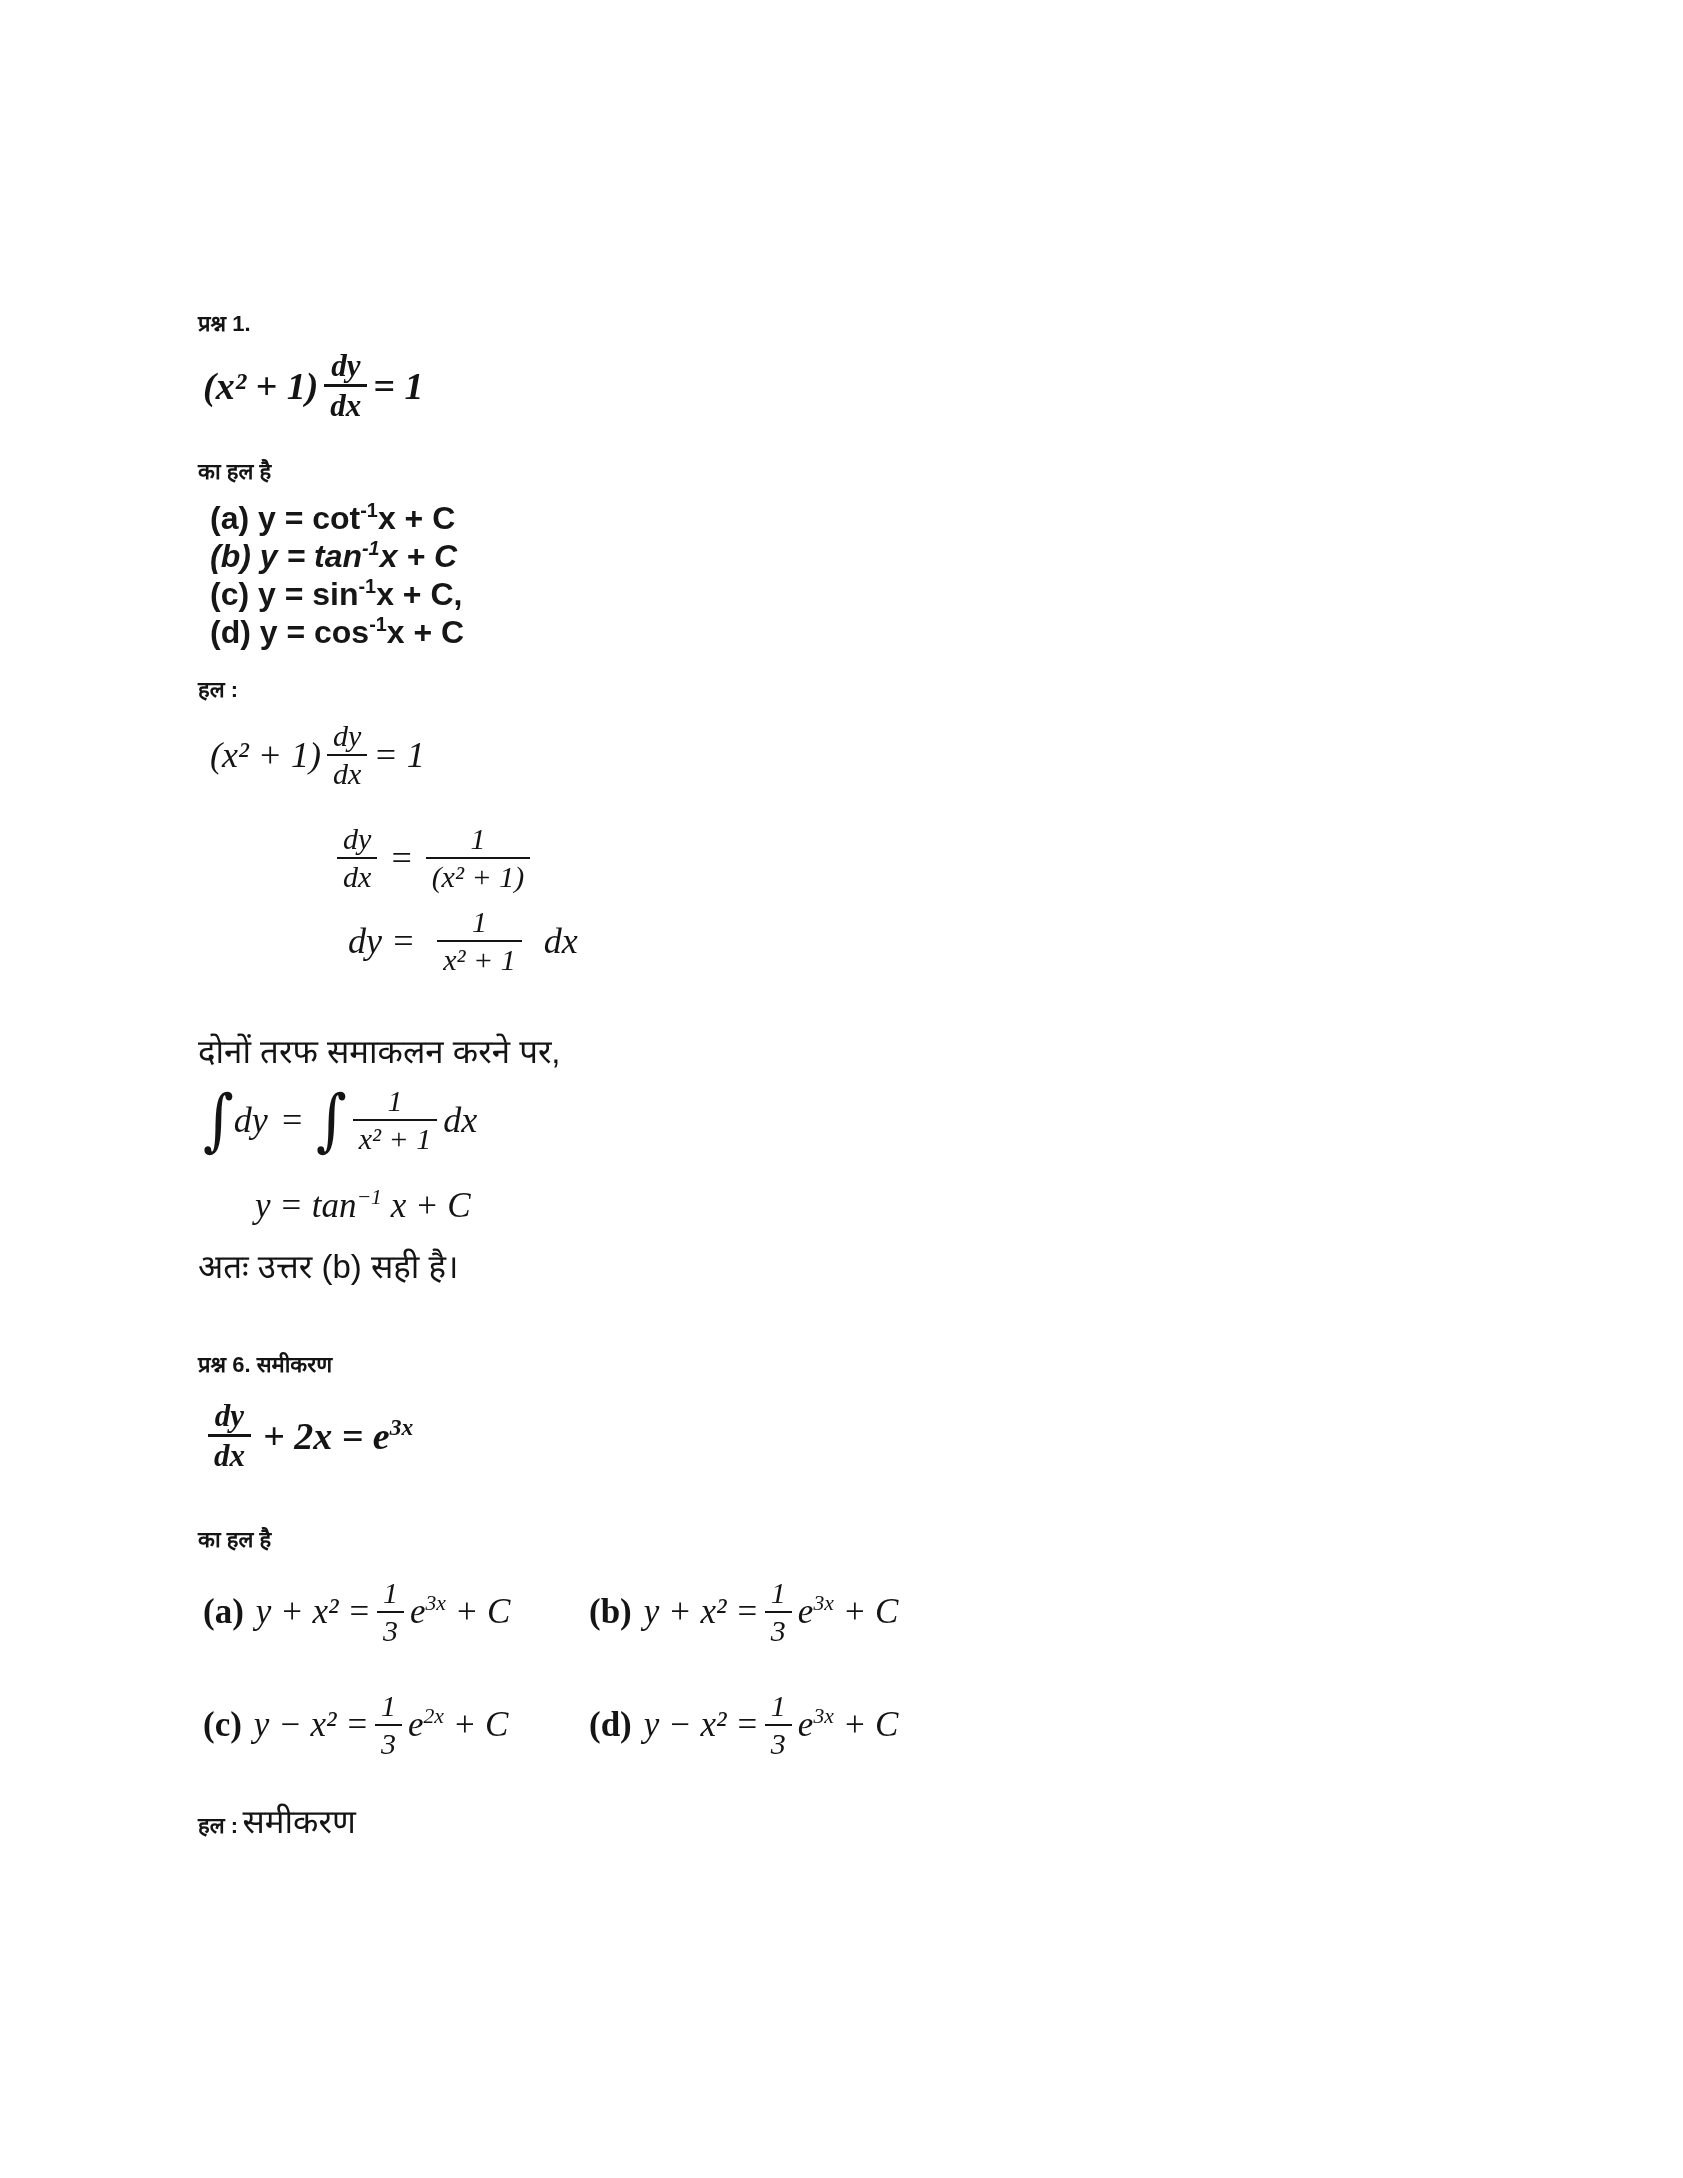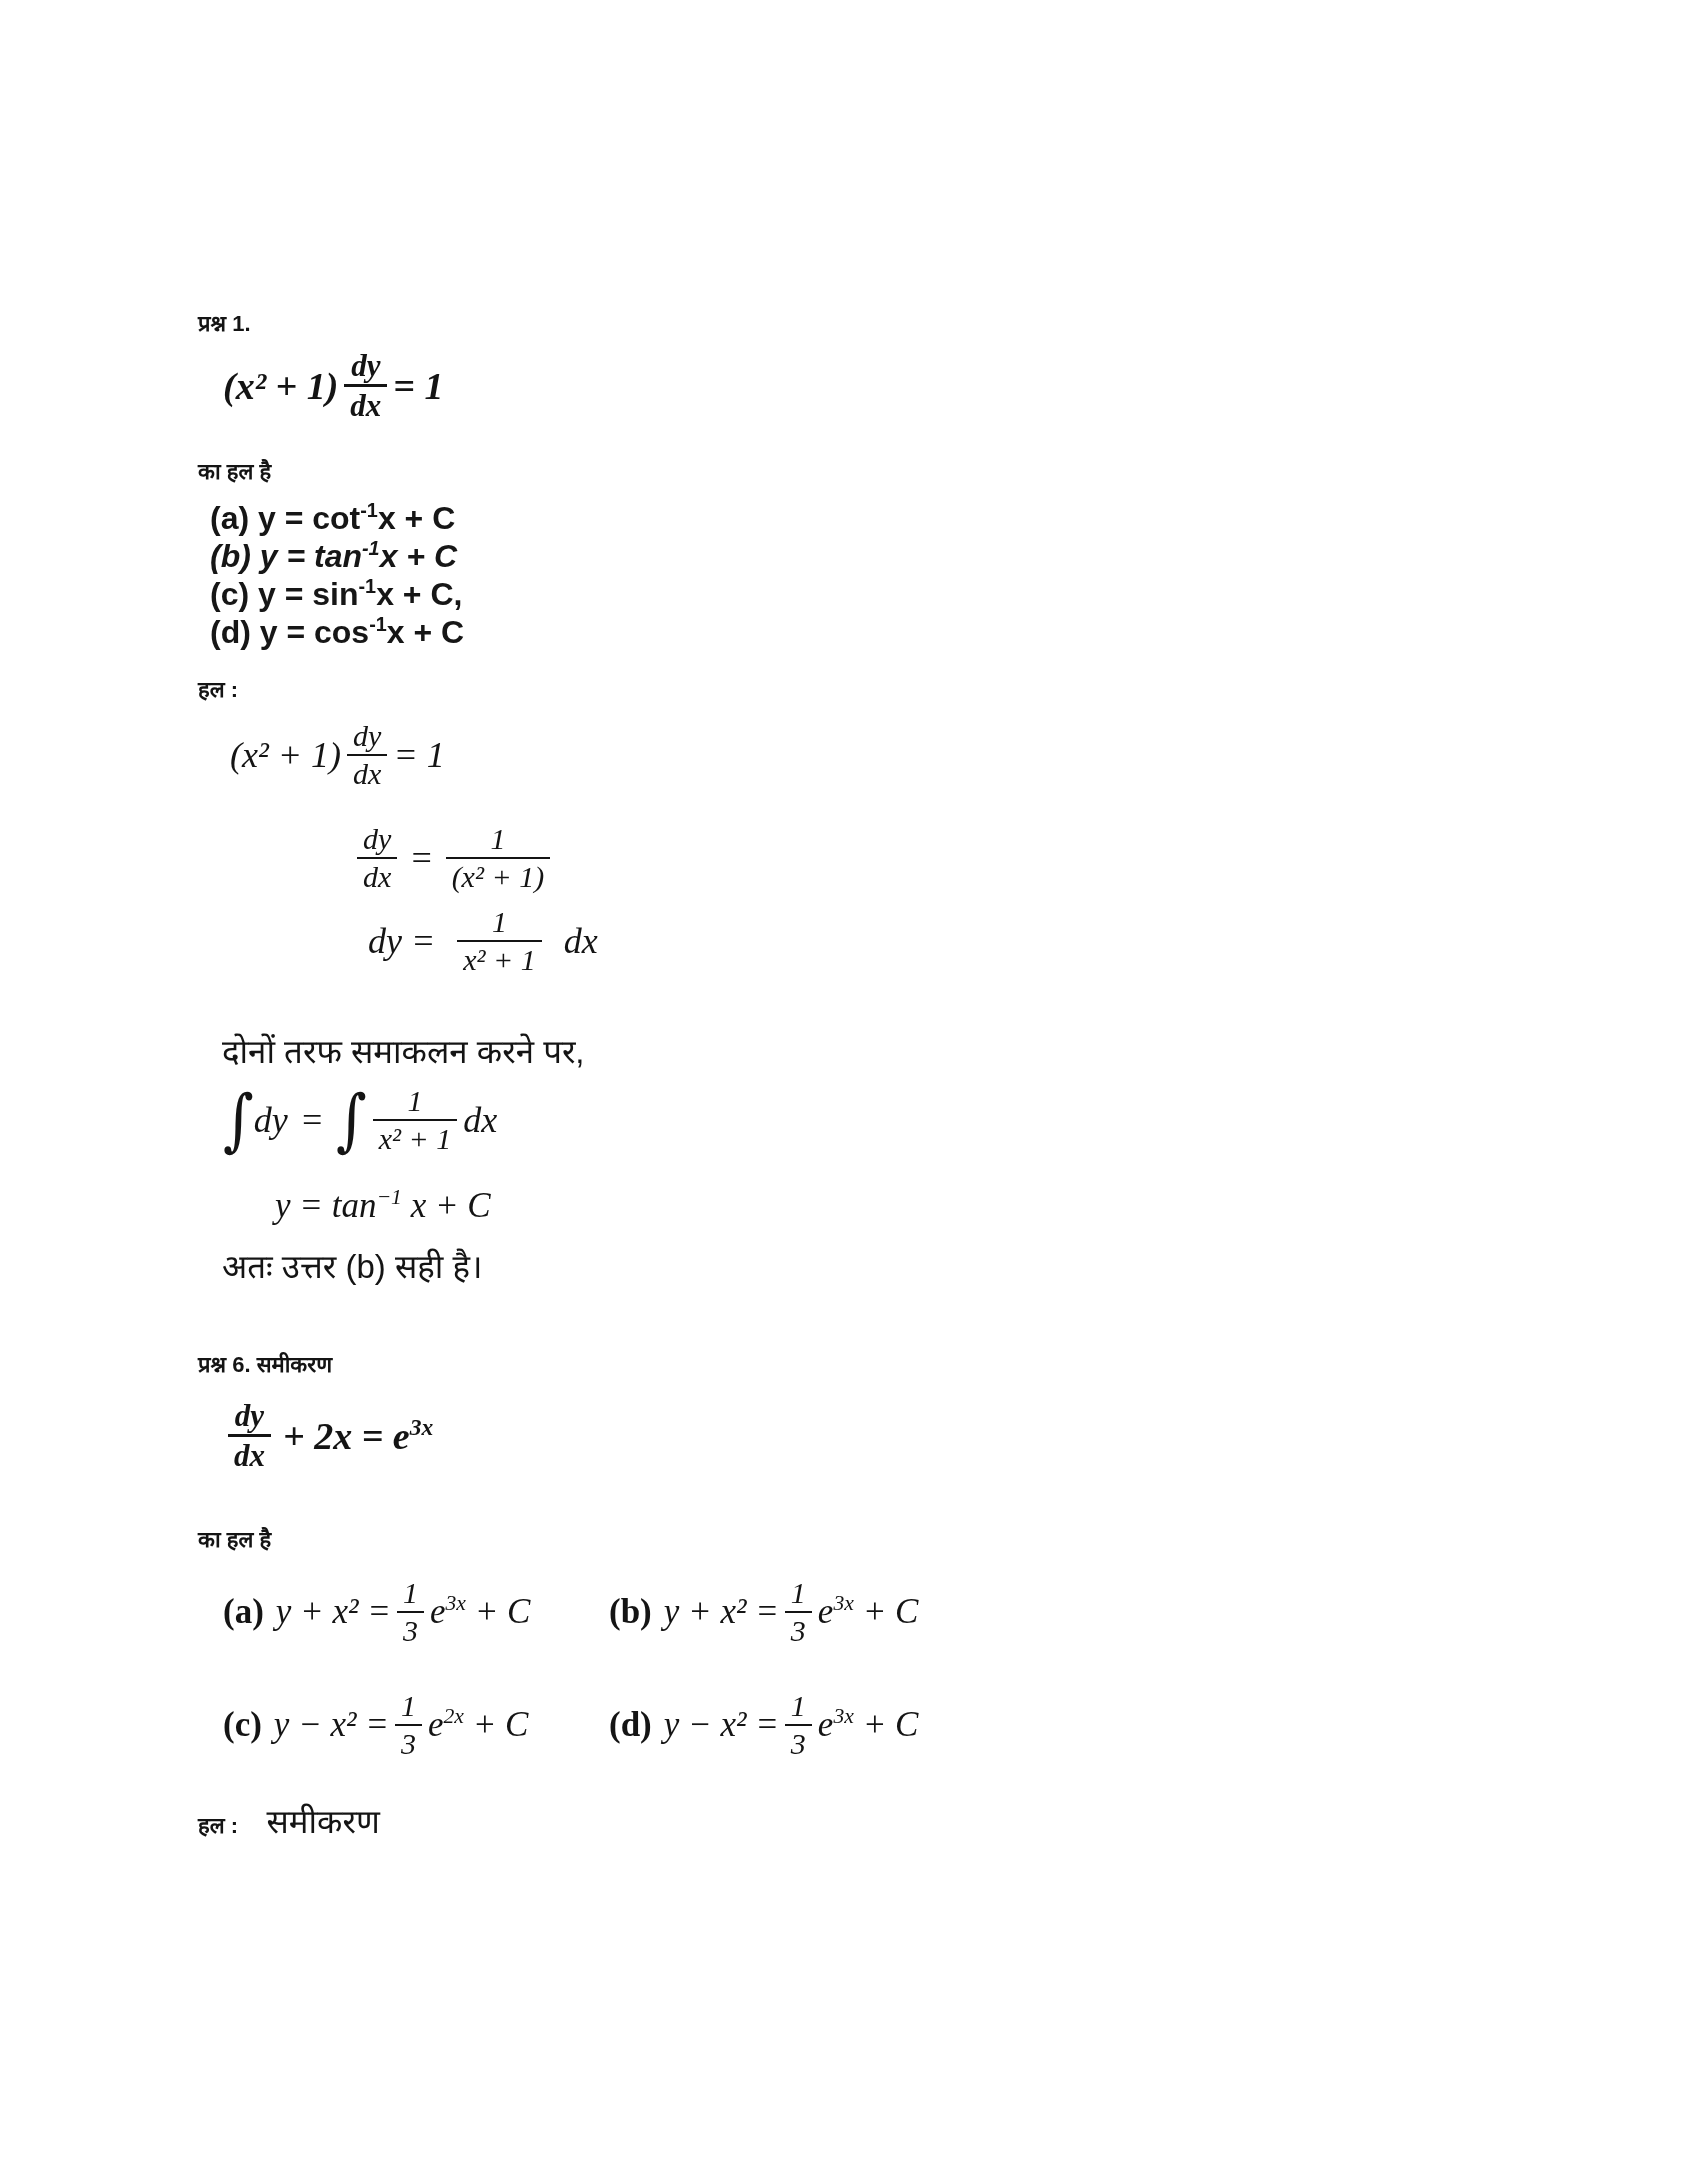--- a/index.html
+++ b/index.html
@@ -16,29 +16,29 @@
 
   
   .title{
     left:0; top:196; width:1683px;
     text-align:center;
     font-size:43px; font-weight:700;
     letter-spacing:0.5px;
     color:#111;
   }
   .hindi-bold{font-size:22px;font-weight:700;color:#141414;}
-  .hindi-reg{font-size:33px;font-weight:400;color:#141414;margin-left:24px;}
+  .hindi-reg{font-size:33px;font-weight:400;color:#141414;}
   .opt-sans{font-size:32px;font-weight:700;color:#161616;line-height:38px;margin-left:12px;}
   .opt-sans sup{font-size:0.62em;}
 
   
   .math{font-family:"Liberation Serif","DejaVu Serif",serif;}
   .eqline{display:flex;align-items:center;}
   .mbold{font-weight:700;}
-  .mit{font-style:italic;margin-left:20px;}
+  .mit{font-style:italic;}
   .m38{font-size:38px;}
   .m36{font-size:36px;}
   .m35{font-size:35px;}
   sup{line-height:0;}
   .math sup{font-size:0.62em;font-style:italic;}
 
   .frac{
     display:inline-flex;flex-direction:column;align-items:center;
     vertical-align:middle;line-height:1.15;
   }

